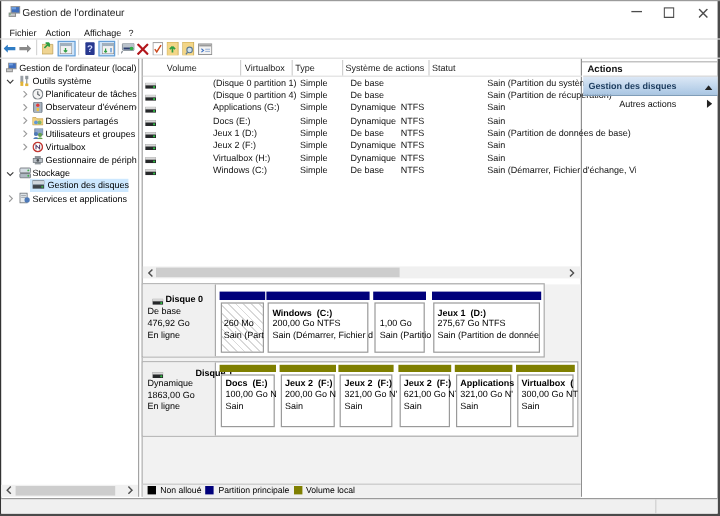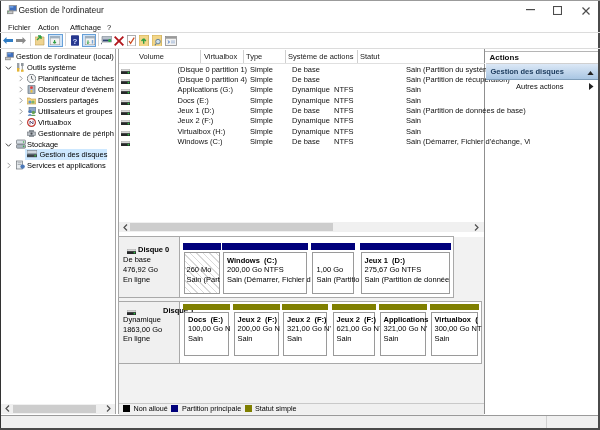--- a/index.html
+++ b/index.html
@@ -404,21 +404,21 @@
 <div class="pbar" style="left:429.5px;top:303.6px;width:49px;height:6.8px;background:#7f7f00;"></div>
 <div class="pbox" style="left:430.5px;top:312px;width:47px;height:43.5px;"></div>
 <div class="ptxt" style="left:434.5px;top:315px;"><span class="bold">Virtualbox&nbsp; (</span><br>300,00 Go NT<br>Sain</div>
 
 <div class="a" style="left:119px;top:402.5px;width:365px;height:11.5px;background:#f0f0f0;border-top:1px solid #c9c9c9;"></div>
 <div class="a" style="left:122.5px;top:404.8px;width:7px;height:7px;background:#000;"></div>
 <div class="a dline" style="left:133.5px;top:404px;font-size:7.2px;">Non alloué</div>
 <div class="a" style="left:170.5px;top:404.8px;width:7px;height:7px;background:#00007b;"></div>
 <div class="a dline" style="left:182px;top:404px;font-size:7.2px;">Partition principale</div>
 <div class="a" style="left:244.5px;top:404.8px;width:7px;height:7px;background:#7f7f00;"></div>
-<div class="a dline" style="left:255px;top:404px;font-size:7.2px;">Statut simple</div>
+<div class="a dline" style="left:255px;top:404px;font-size:7.2px;">Volume local</div>
 </div>
 
 <div id="actions">
 <div class="a bold" style="left:489.5px;top:53px;font-size:8px;color:#111;">Actions</div>
 <div class="a" style="left:486px;top:62.5px;width:112px;height:1px;background:#d0d0d0;"></div>
 <div class="a" style="left:486px;top:63.5px;width:112px;height:16px;background:linear-gradient(#dce8f6,#a9c6e3);border-bottom:1px solid #7f9db9;"></div>
 <div class="a bold" style="left:490.5px;top:67px;font-size:7.5px;color:#1a3a5c;">Gestion des disques</div>
 <svg class="a" style="left:587px;top:70.5px;" width="7" height="4.5" viewBox="0 0 7 4.5">
       <path d="M0,4.5 L3.5,0 L7,4.5 Z" fill="#222"></path>
     </svg>

